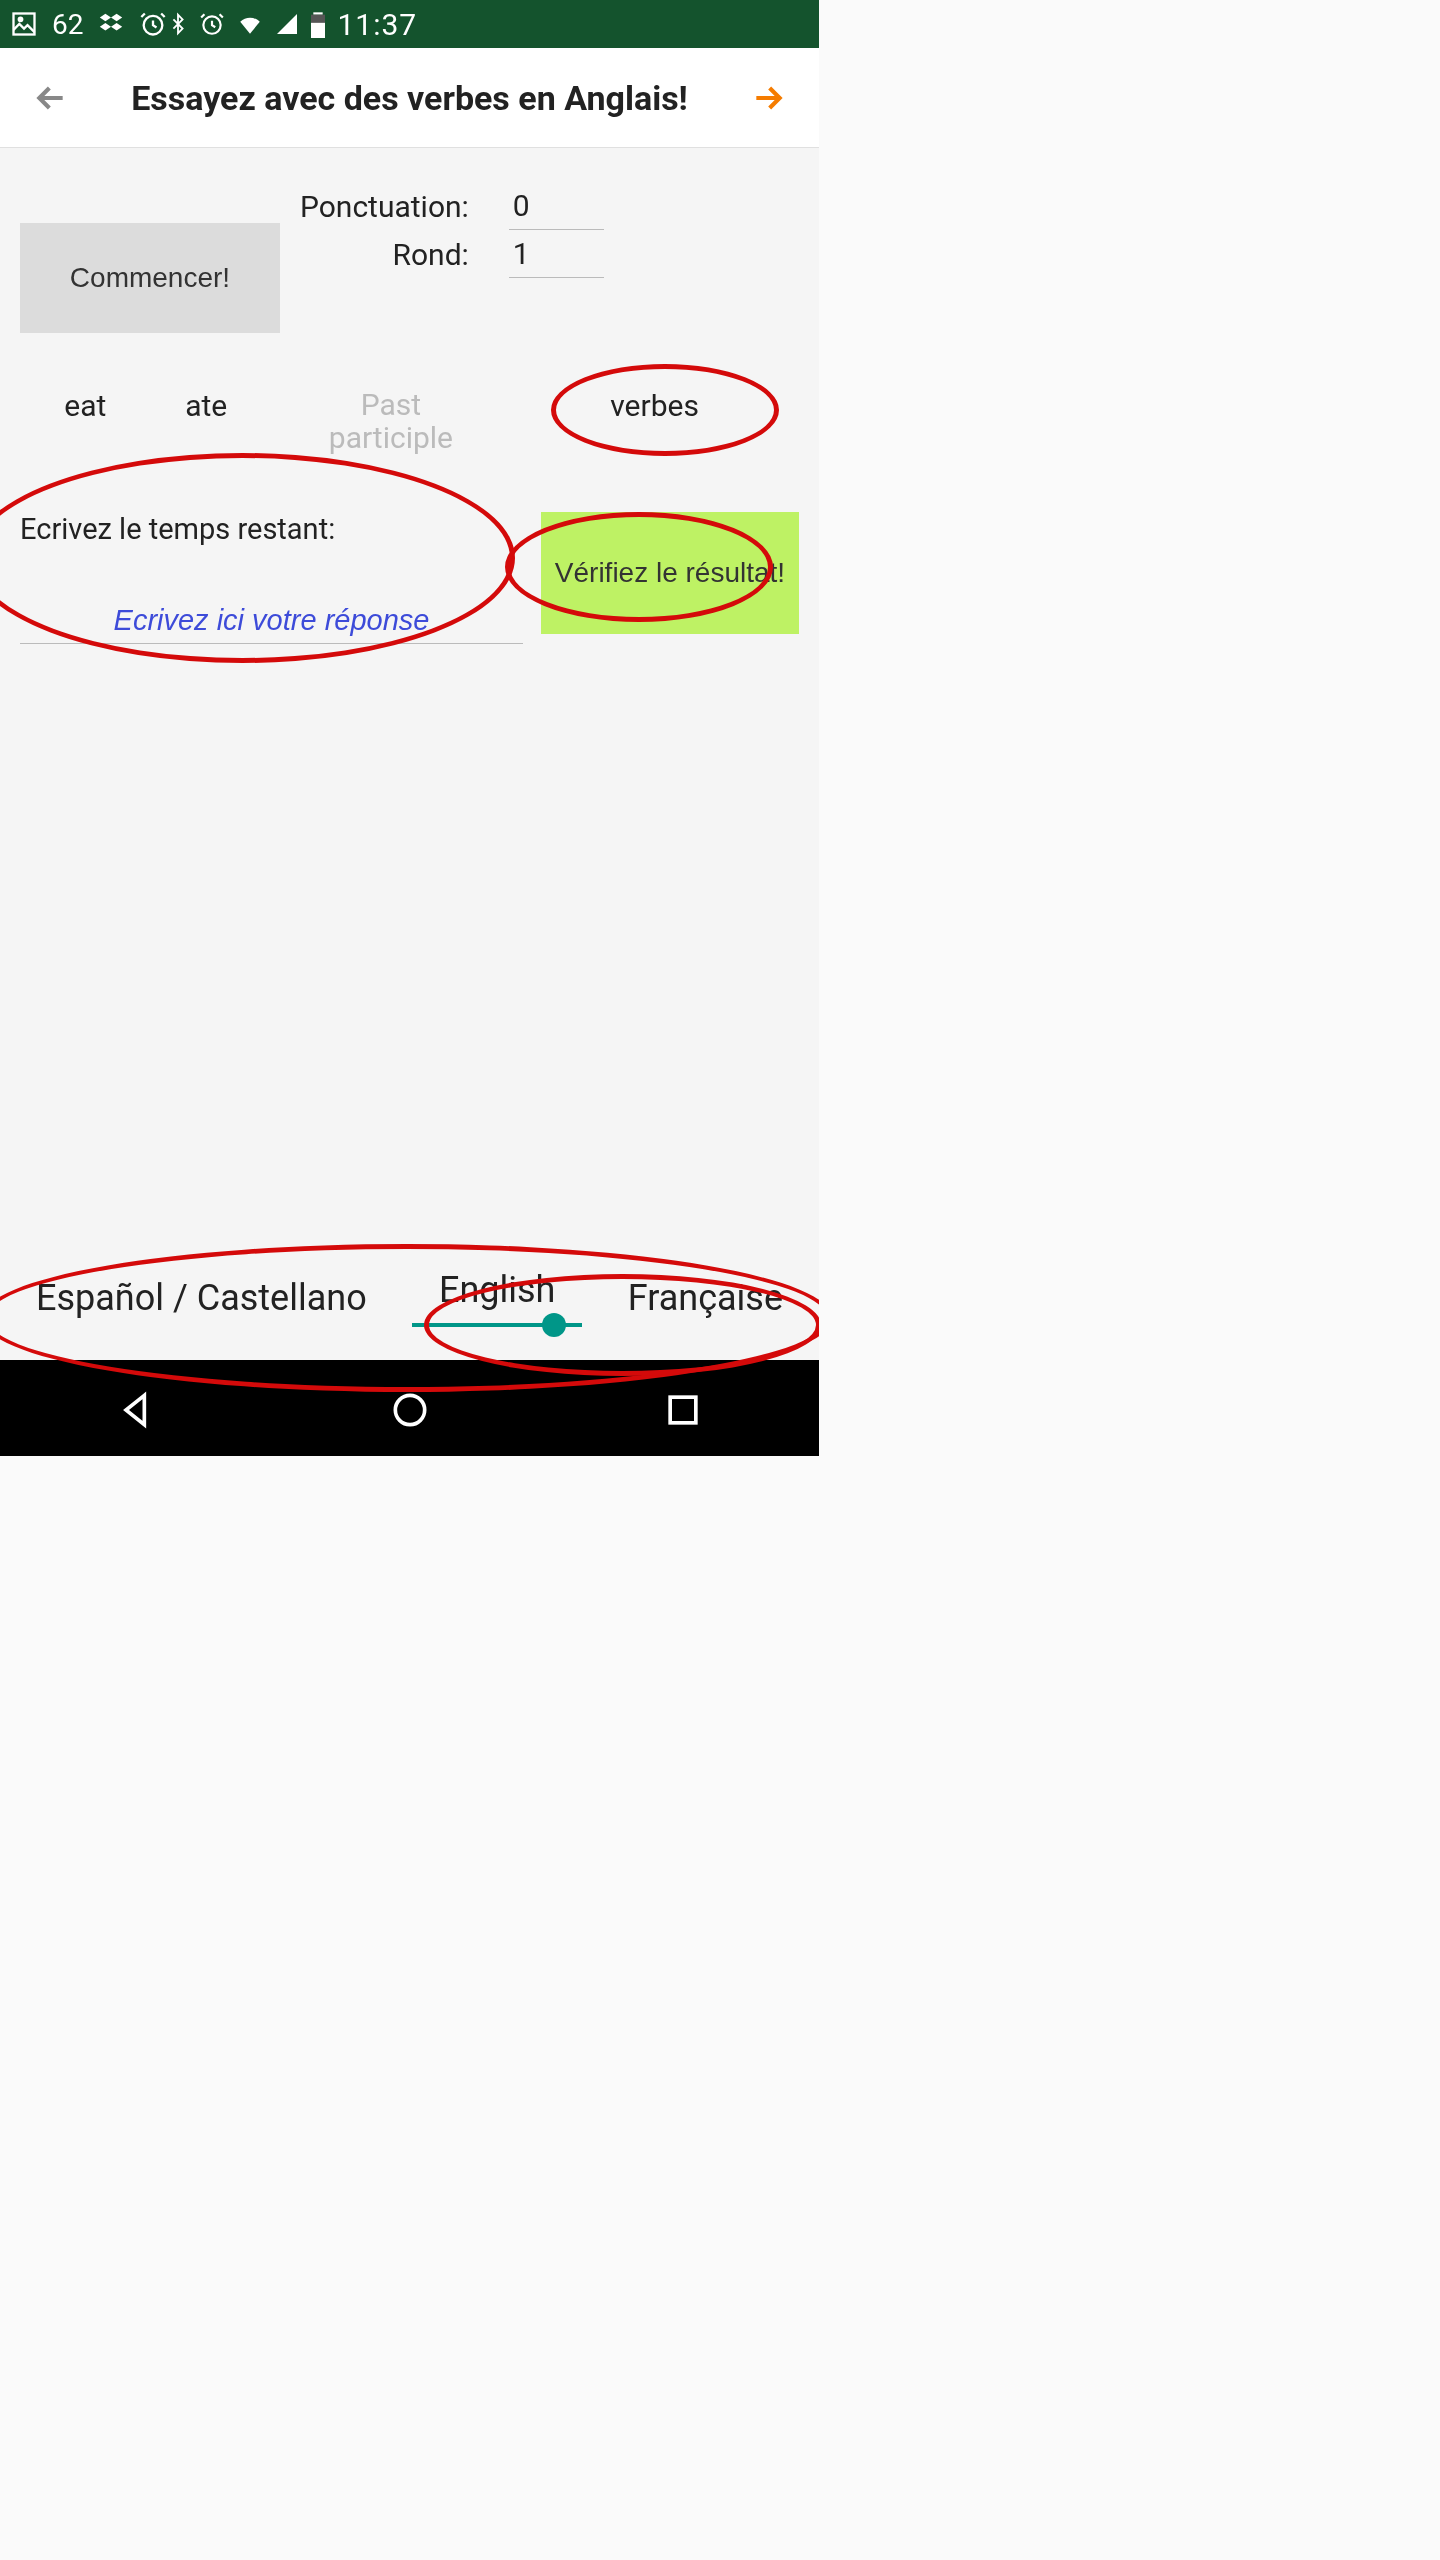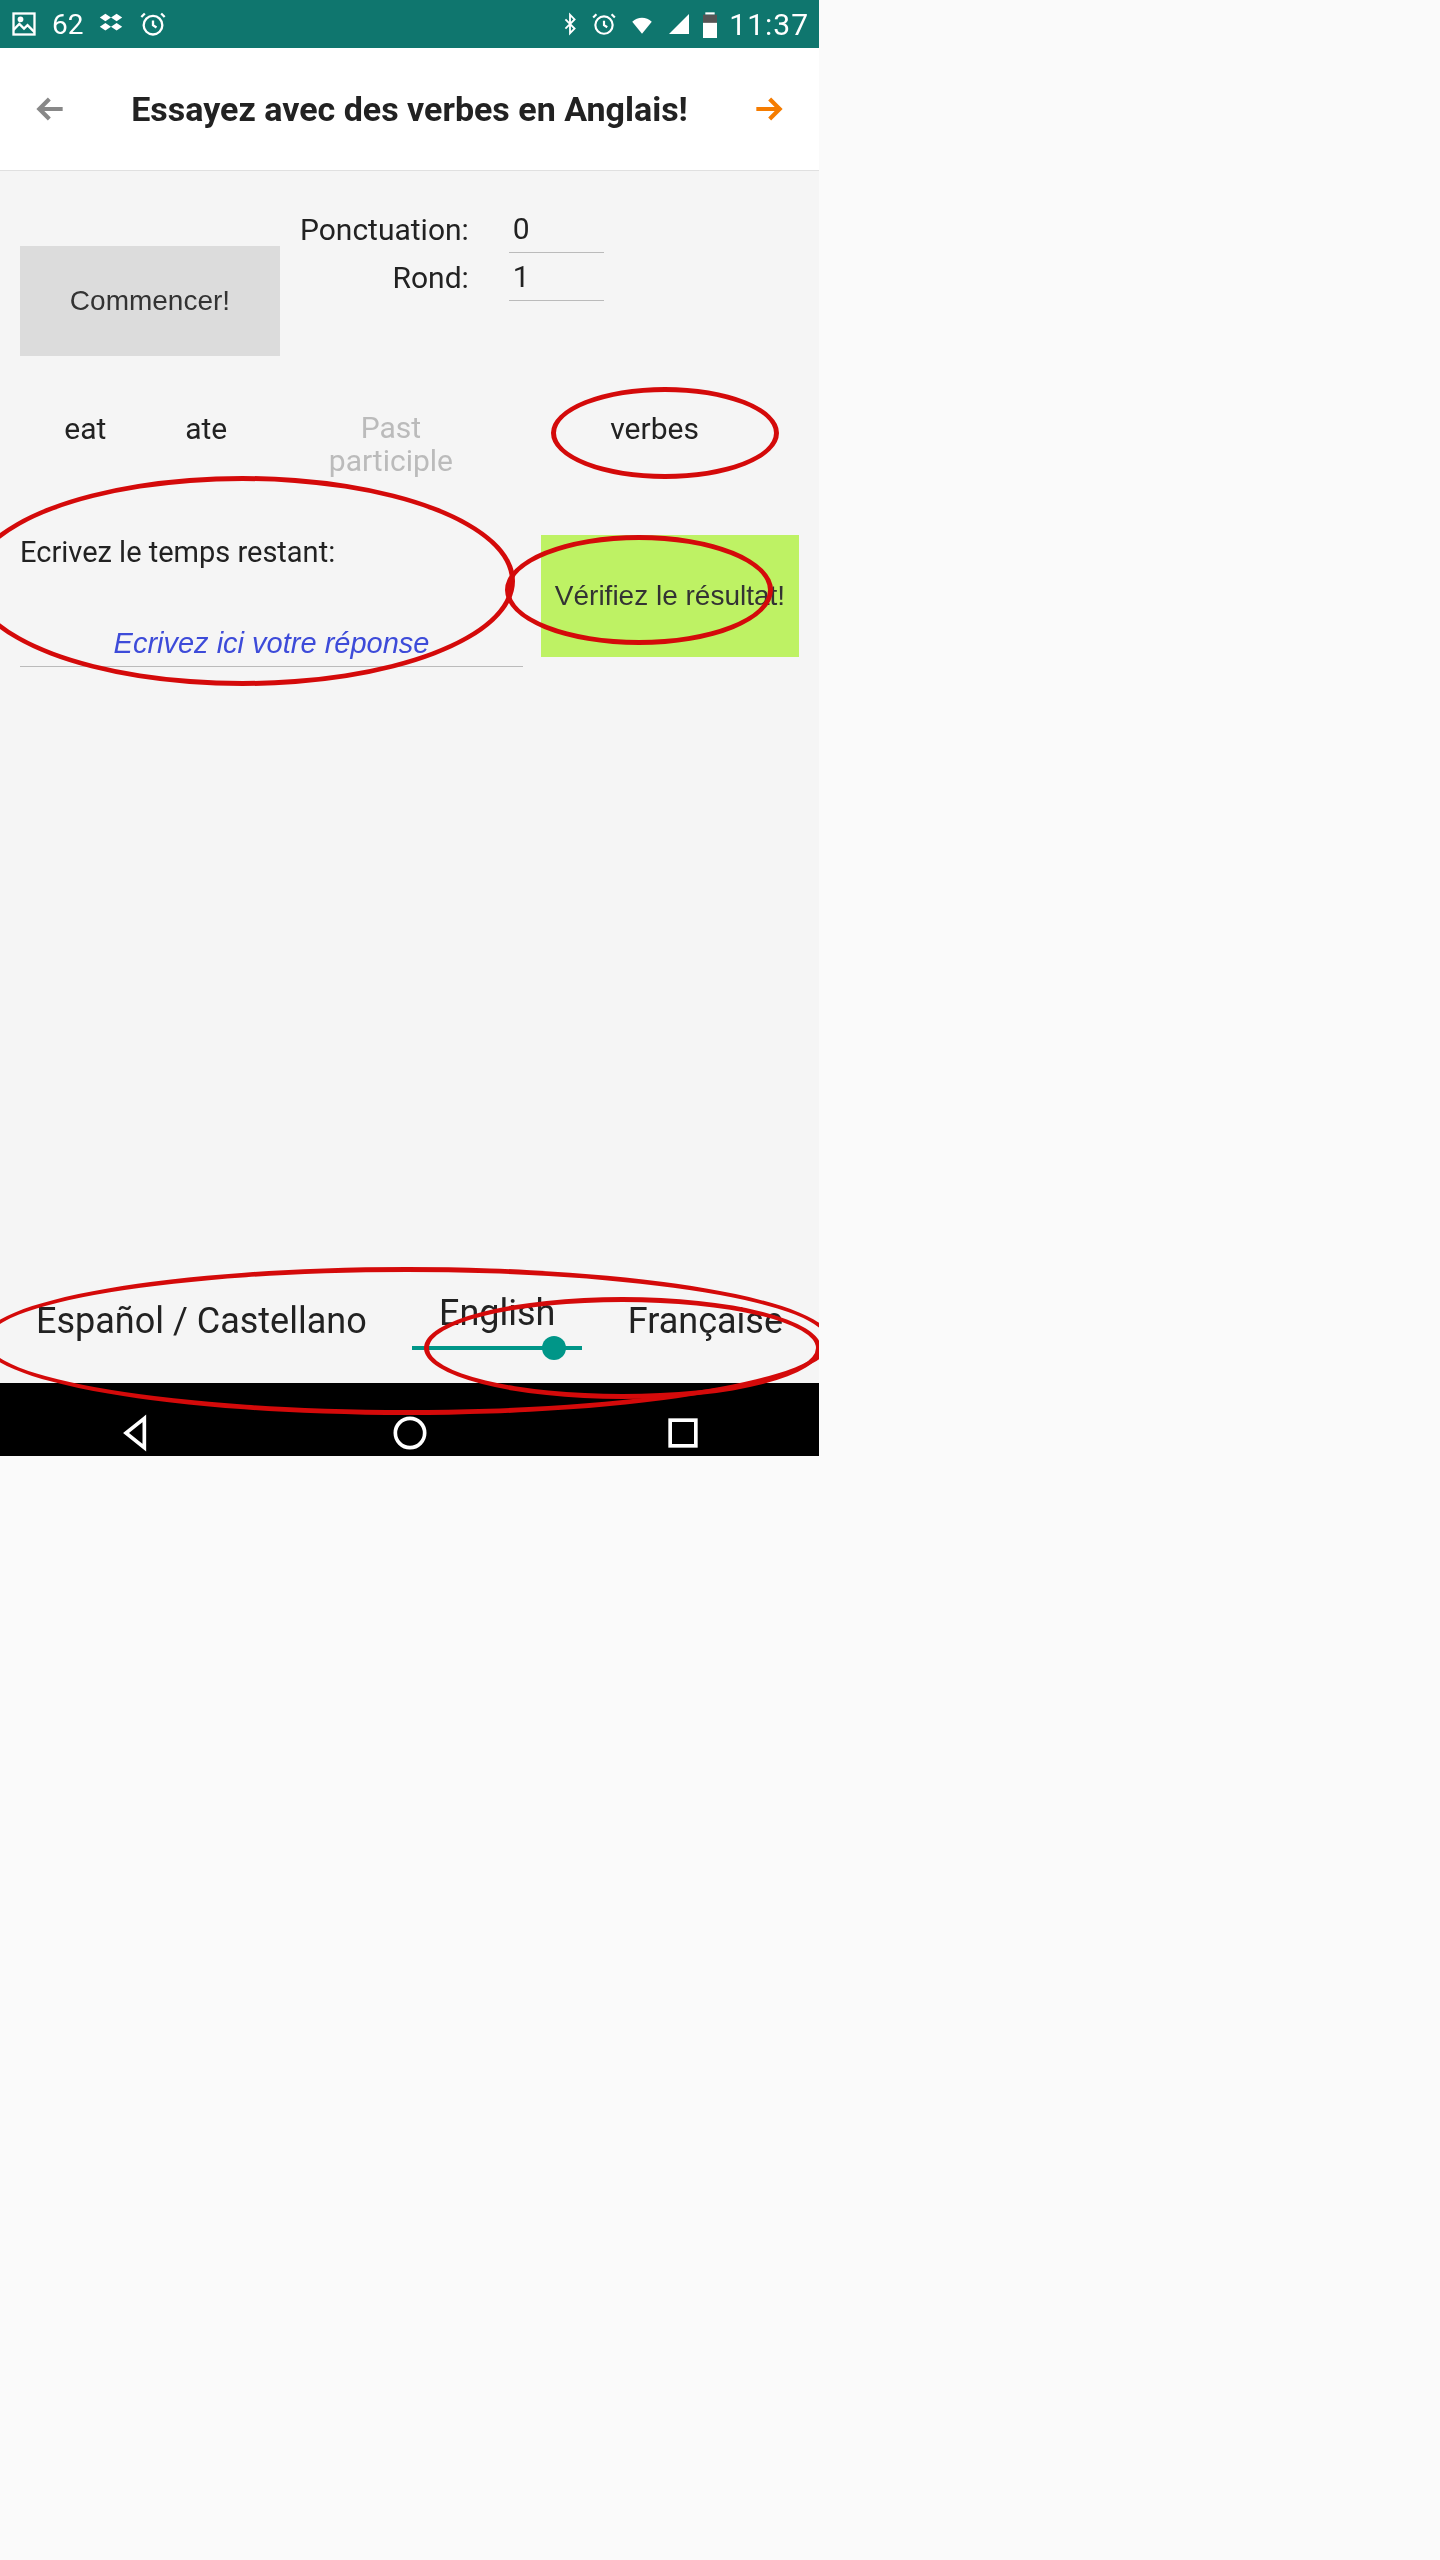--- a/index.html
+++ b/index.html
@@ -1,28 +1,28 @@
 <!DOCTYPE html>
 <html><head>
   <meta charset="utf-8">
   <style>
     * { margin: 0; padding: 0; box-sizing: border-box; }
     html, body { width: 819px; height: 1456px; font-family: -apple-system, Roboto, sans-serif; background: #fafafa; }
     
     .status-bar {
-      width: 100%; height: 48px; background: #0f766e; color: #fff;
-      display: flex; align-items: center; justify-content: space-between;
+      width: 100%; height: 48px; background: #14532d; color: #fff;
+      display: flex; align-items: center; 
       padding: 0 10px; font-size: 28px;
     }
     .status-left { display: flex; align-items: center; gap: 14px; }
     .status-right { display: flex; align-items: center; gap: 10px; }
     .status-right .time { font-size: 30px; letter-spacing: 1px; }
     
     .app-bar {
-      width: 100%; height: 123px; background: #fff;
+      width: 100%; height: 100px; background: #fff;
       display: flex; align-items: center; justify-content: space-between;
       padding: 0 31px;
       border-bottom: 1px solid #e0e0e0;
     }
     .app-bar .back-arrow { color: #888; }
     .app-bar .title { font-size: 34px; font-weight: 700; color: #222; }
     .app-bar .forward-arrow { color: #f57c00; }
     
     .content { padding: 0 15px; position: relative; height: calc(100% - 48px - 96px - 100px); background: #f5f5f5; }
     

